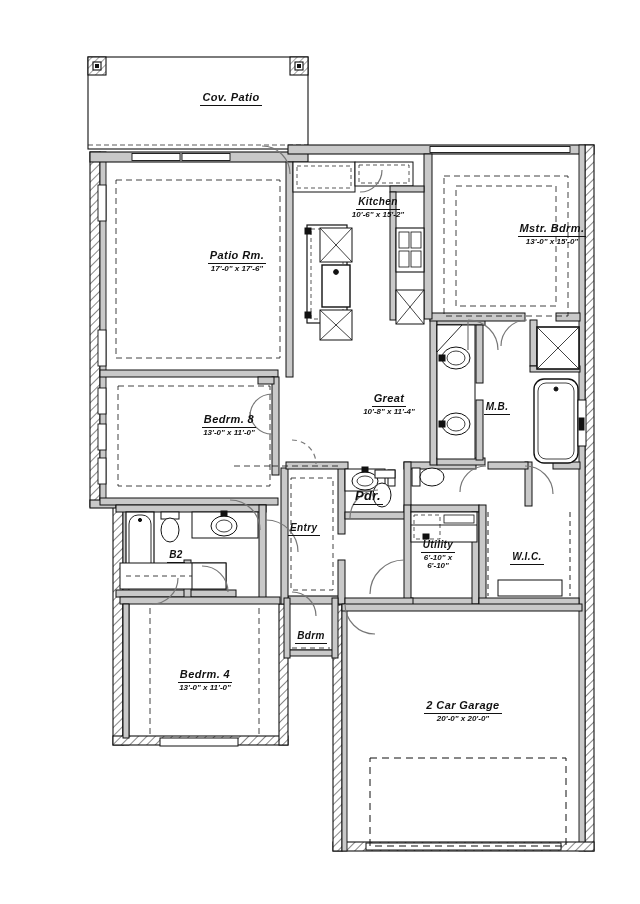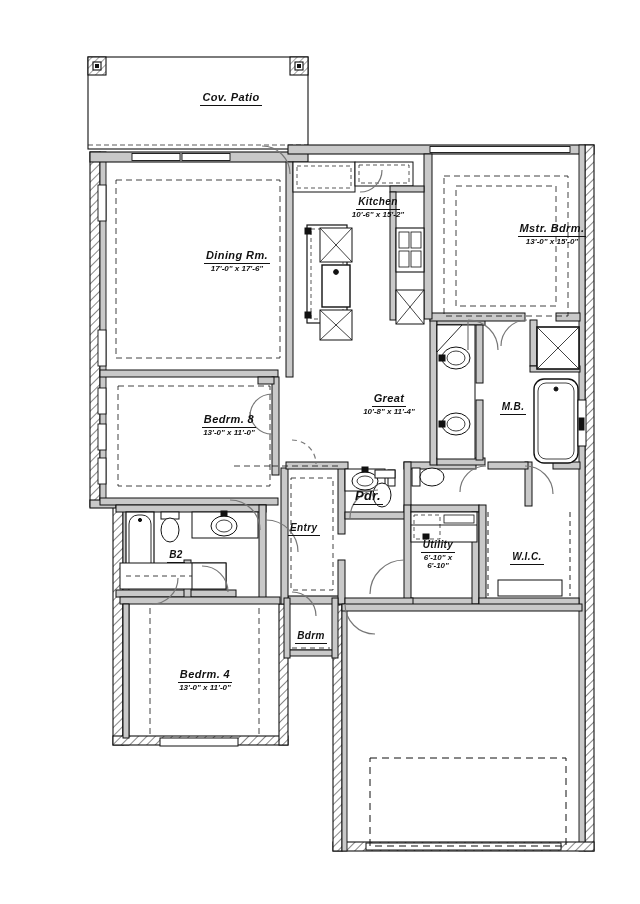--- a/index.html
+++ b/index.html
@@ -419,21 +419,21 @@
 
     </g>
   </svg>
 
   <div class="rm-label" style="left:188px;top:88px;width:86px;">
     <span class="rm-name">Cov. Patio</span>
     
   </div>
 
   <div class="rm-label" style="left:194px;top:246px;width:86px;">
-    <span class="rm-name">Dining Rm.</span>
+    <span class="rm-name">Patio Rm.</span>
     <span class="rm-dim">17'-0" x 17'-6"</span>
   </div>
 
   <div class="rm-label sm" style="left:340px;top:192px;width:76px;">
     <span class="rm-name">Kitchen</span>
     <span class="rm-dim">10'-6" x 15'-2"</span>
   </div>
 
   <div class="rm-label" style="left:509px;top:219px;width:86px;">
     <span class="rm-name">Mstr. Bdrm.</span>
@@ -443,21 +443,21 @@
   <div class="rm-label" style="left:351px;top:389px;width:76px;">
     <span class="rm-name">Great</span>
     <span class="rm-dim">10'-8" x 11'-4"</span>
   </div>
 
   <div class="rm-label" style="left:186px;top:410px;width:86px;">
     <span class="rm-name">Bedrm. 8</span>
     <span class="rm-dim">13'-0" x 11'-0"</span>
   </div>
 
-  <div class="rm-label sm" style="left:488px;top:397px;width:50px;">
+  <div class="rm-label sm" style="left:472px;top:397px;width:50px;">
     <span class="rm-name">M.B.</span>
     
   </div>
 
   <div class="rm-label sm" style="left:156px;top:545px;width:40px;">
     <span class="rm-name">B2</span>
     
   </div>
 
   <div class="rm-label sm" style="left:288px;top:518px;width:24px;">
@@ -484,14 +484,18 @@
   <div class="rm-label sm" style="left:286px;top:626px;width:50px;">
     <span class="rm-name">Bdrm</span>
     
   </div>
 
   <div class="rm-label" style="left:162px;top:665px;width:86px;">
     <span class="rm-name">Bedrm. 4</span>
     <span class="rm-dim">13'-0" x 11'-0"</span>
   </div>
 
+  <div class="rm-label" style="left:412px;top:696px;width:102px;">
+    <span class="rm-name">2 Car Garage</span>
+    <span class="rm-dim">20'-0" x 20'-0"</span>
+  </div>
 
 </div>
 
 </body></html>

